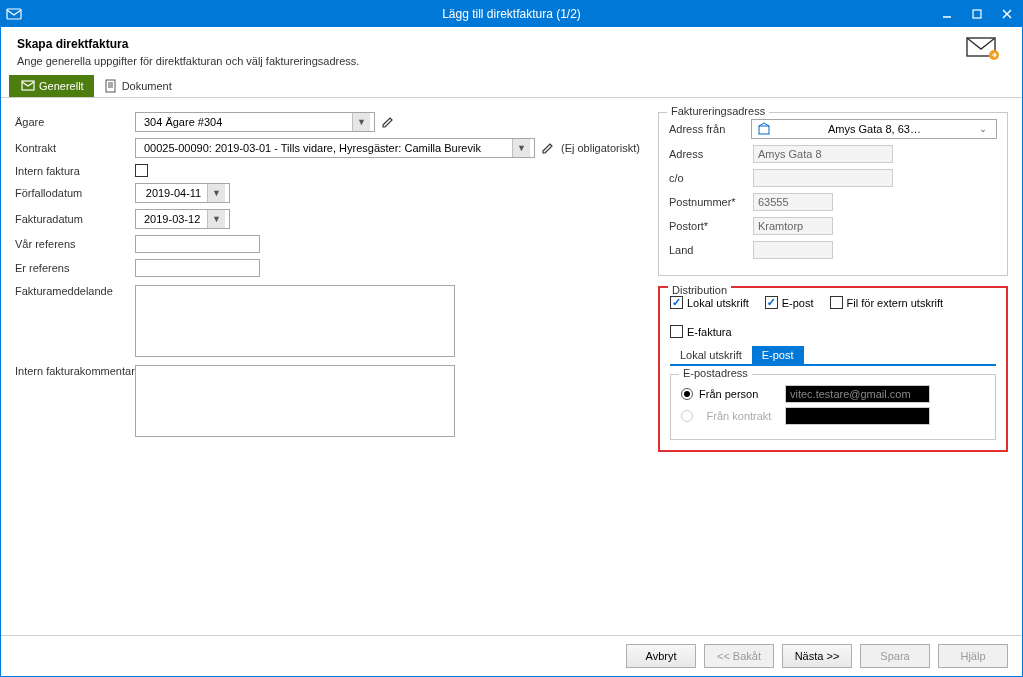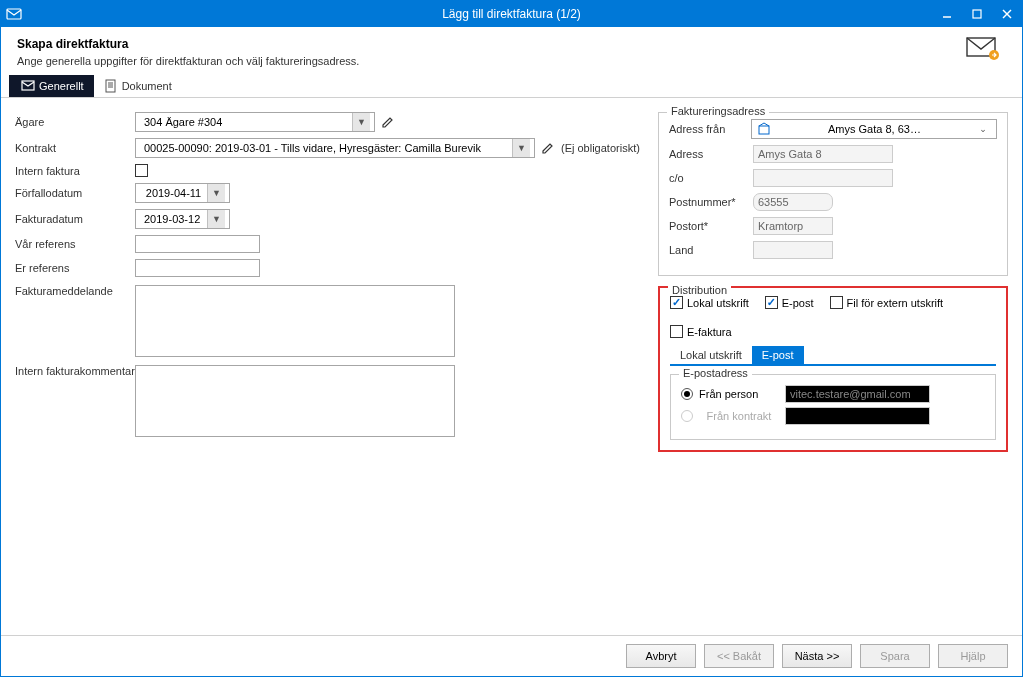--- a/index.html
+++ b/index.html
@@ -12,21 +12,21 @@
   .tb-btn { width:30px; height:26px; display:flex; align-items:center; justify-content:center; cursor:pointer; font-size:13px; }
 
   .header { padding:10px 16px 8px 16px; display:flex; align-items:flex-start; }
   .header .h-text { flex:1; }
   .header .h-title { font-weight:bold; font-size:12px; color:#000; }
   .header .h-sub { font-size:11px; color:#333; margin-top:4px; }
   .header .h-icon { width:40px; }
 
   .tabs { display:flex; border-bottom:1px solid #d0d0d0; padding:0 0 0 8px; }
   .tab { display:flex; align-items:center; gap:4px; padding:4px 10px; font-size:11px; cursor:pointer; color:#333; }
-  .tab.active { background:#0f172a; color:#fff;padding-left:12px; }
+  .tab.active { background:#4d7c0f; color:#fff;padding-left:12px; }
   .tab .tab-icon { width:14px; height:14px; display:flex; align-items:center; justify-content:center; }
 
   .content { flex:1; display:flex; padding:14px 14px 0 14px; gap:18px; overflow:hidden; }
   .left-col { flex:1; }
   .right-col { width:350px; }
 
   .form-row { display:flex; align-items:center; font-size:11px; margin-bottom:6px; }
   .form-label { width:120px; color:#333; }
   .form-field { flex:1; display:flex; align-items:center; gap:4px; }
   input[type=text].field, .dropdown, textarea.field {
@@ -256,21 +256,21 @@
         <div class="form-row">
           <div class="form-label" style="width:84px;">Adress</div>
           <div class="readonly-field" style="width:140px;">Amys Gata 8</div>
         </div>
         <div class="form-row">
           <div class="form-label" style="width:84px;">c/o</div>
           <div class="readonly-field" style="width:140px;"></div>
         </div>
         <div class="form-row">
           <div class="form-label" style="width:84px;">Postnummer*</div>
-          <div class="readonly-field" style="width:80px;border-radius:7px;">63555</div>
+          <div class="readonly-field" style="width:80px;">63555</div>
         </div>
         <div class="form-row">
           <div class="form-label" style="width:84px;">Postort*</div>
           <div class="readonly-field" style="width:80px;">Kramtorp</div>
         </div>
         <div class="form-row">
           <div class="form-label" style="width:84px;">Land</div>
           <div class="readonly-field" style="width:80px;"></div>
         </div>
       </div>

